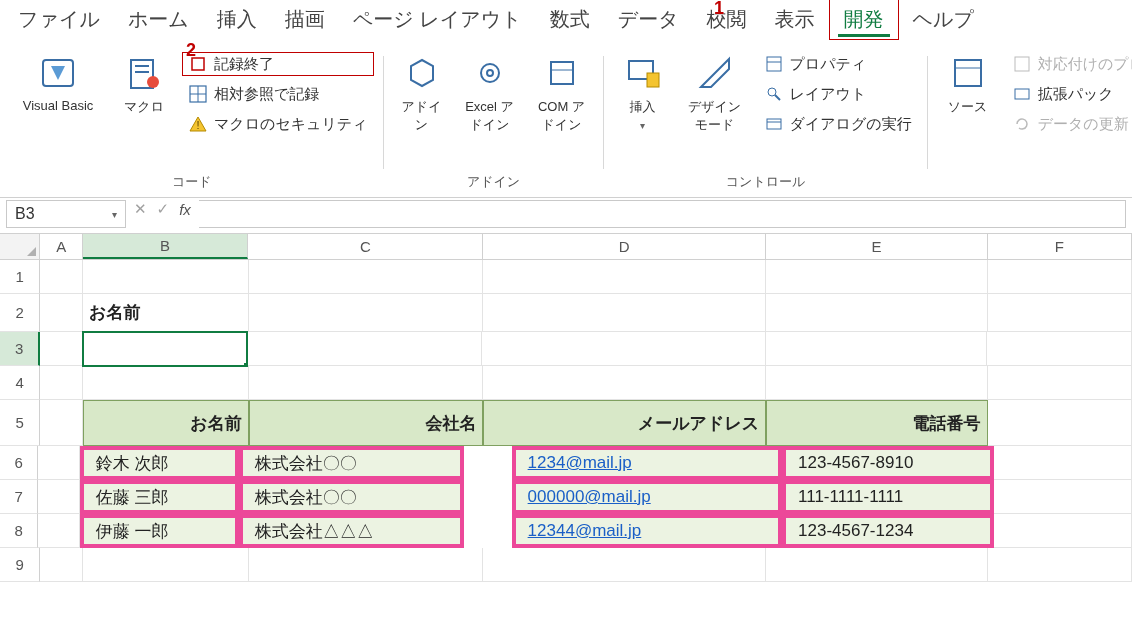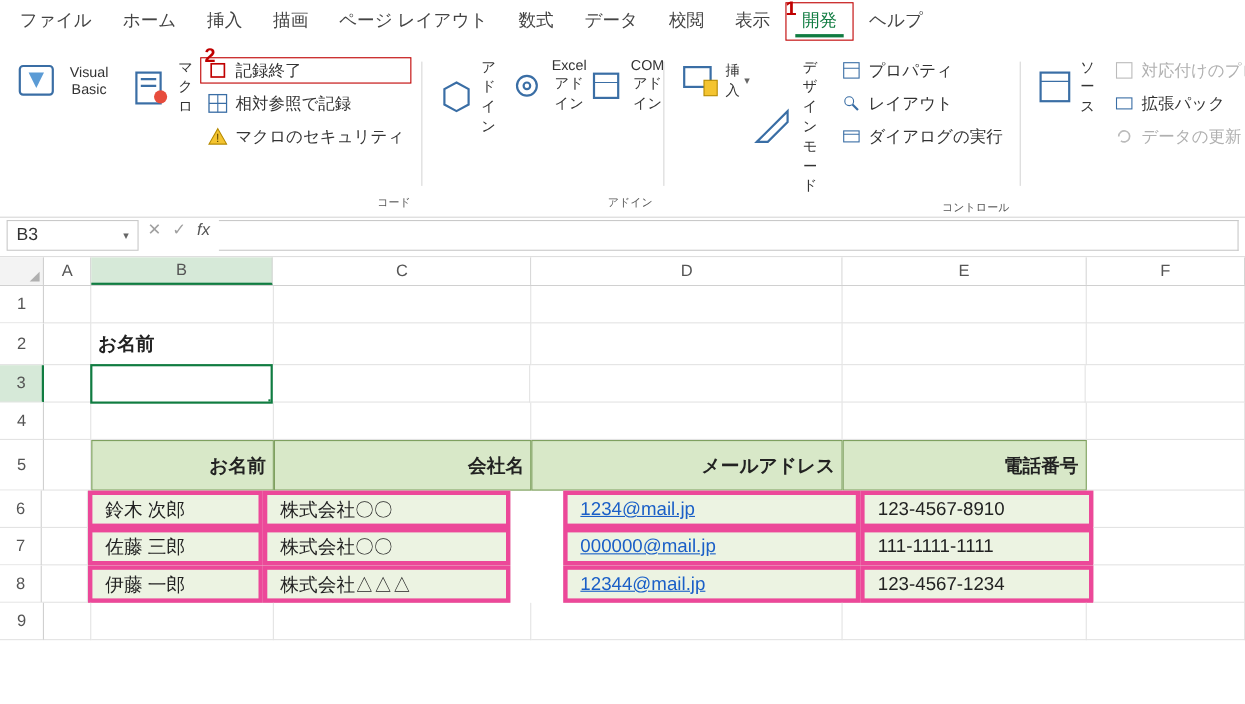--- a/index.html
+++ b/index.html
@@ -15,21 +15,21 @@
   
   .menubar {
     display: flex;
     align-items: center;
     height: 38px;
     padding: 0 4px;
     background: #fff;
   }
   .menubar .menu-item {
     padding: 6px 14px;
-    font-size: 16px;
+    font-size: 20px;
     color: #444;
     cursor: pointer;
     position: relative;
   }
   .menubar .menu-item.active {
     border: 1.5px solid #c00000;
     color: #107c41;
     font-weight: 400;
   }
   .menubar .menu-item.active::after {
@@ -65,33 +65,34 @@
     content: "";
     position: absolute;
     right: 0;
     top: 12px;
     bottom: 28px;
     width: 1px;
     background: #d8d8d8;
   }
   .ribbon-group:last-child::after { display:none; }
   .ribbon-group-label {
-    text-align: right;
-    font-size: 10px;
+    text-align: center;
+    font-size: 13px;
     color: #555;
     padding-bottom: 4px;
   }
   .ribbon-group-body {
     display: flex;
     align-items: flex-start;
     gap: 8px;
     flex: 1;
   }
   .big-btn {
     display: flex;
+    flex-direction: column;
     align-items: center;
     justify-content: flex-start;
     width: 70px;
     padding: 4px 2px;
     cursor: pointer;
     font-size: 13px;
     color: #333;
     text-align: center;
     gap: 4px;
   }

